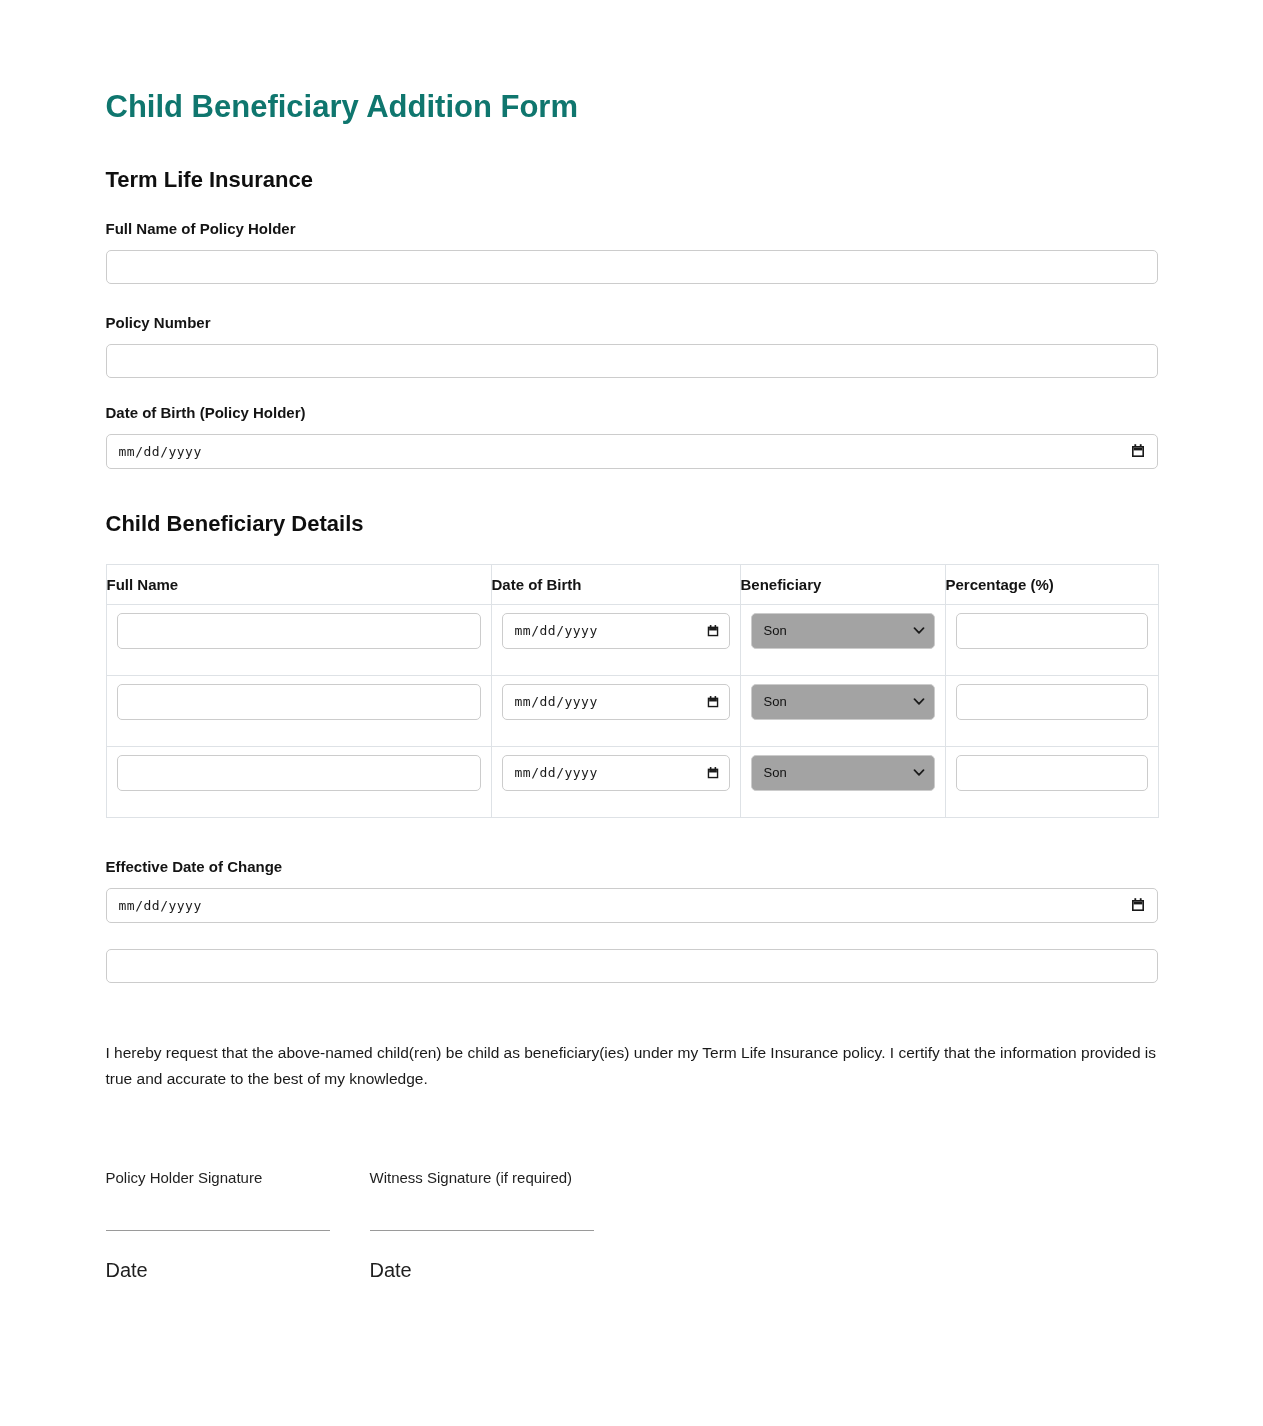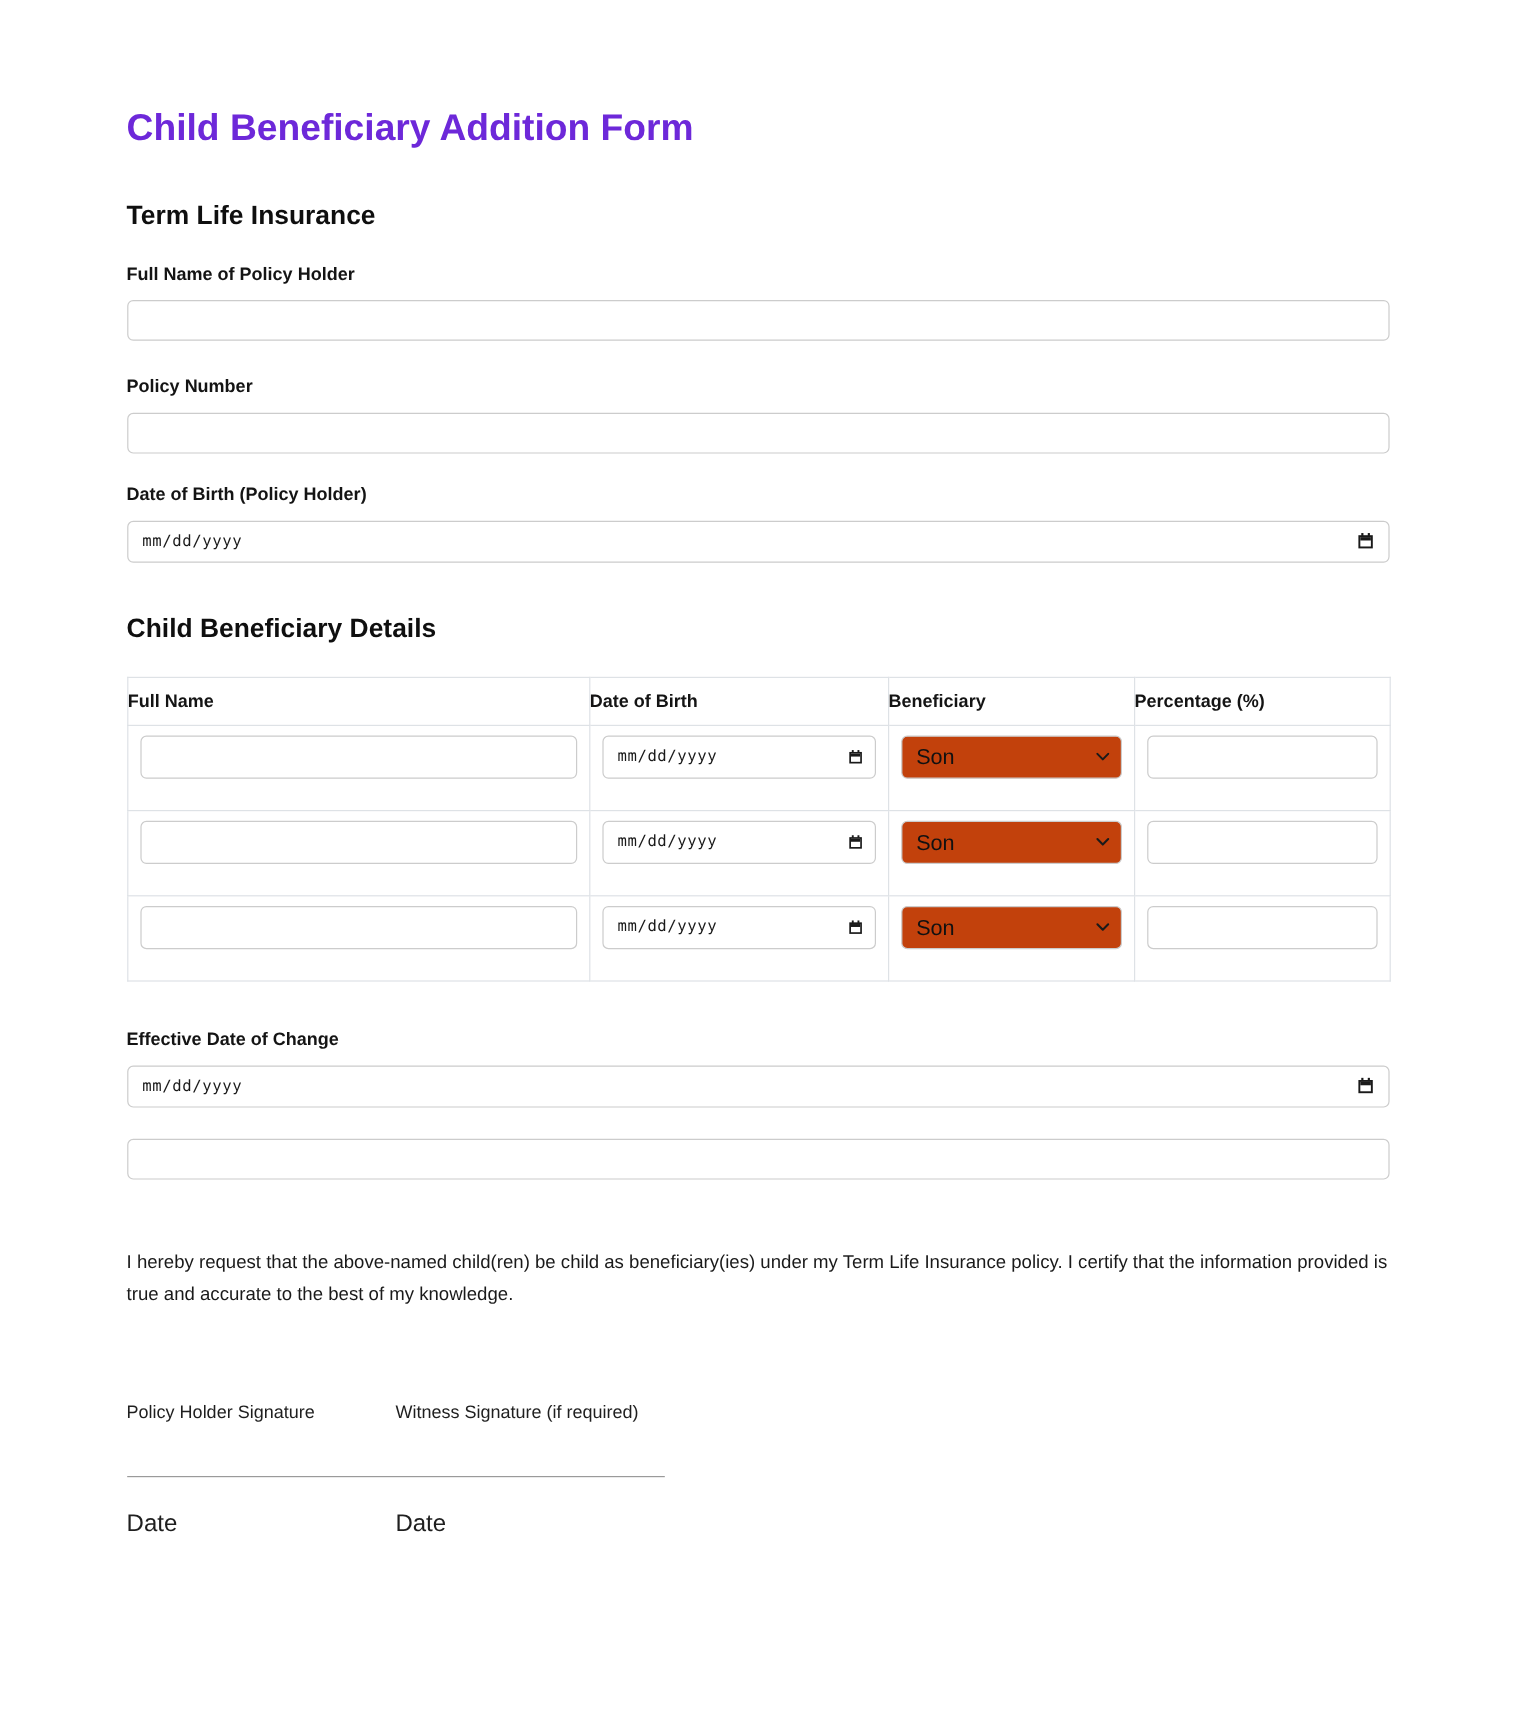--- a/index.html
+++ b/index.html
@@ -4,21 +4,21 @@
 <style>
   * { box-sizing: border-box; }
   html, body { margin: 0; padding: 0; background: #fff; }
   body {
     font-family: "Liberation Sans", sans-serif;
     color: #111;
     width: 1263px;
   }
   .container { width: 1052px; margin: 0 auto; padding: 88px 0 110px; }
 
-  h1.page-title { font-size: 31px; font-weight: 700; margin: 0; line-height: 1.2; color: #6d28d9; }
+  h1.page-title { font-size: 31px; font-weight: 700; margin: 0; line-height: 1.2; color: #0f766e; }
   h2.section-heading { font-size: 22px; font-weight: 700; margin: 42px 0 0; line-height: 1.2; color: #0f0f0f; }
   h2.beneficiary-heading { }
 
   .group { margin-top: 26px; }
   .group.first { margin-top: 30px; }
   .field-label { display: block; font-size: 15px; font-weight: 700; margin-bottom: 13px; color: #141414; }
 
   .input {
     width: 100%; height: 34px;
     border: 1px solid #ccc; border-radius: 5px;
@@ -49,36 +49,36 @@
   .ben-table th { padding: 11px 0; font-size: 15px; font-weight: 700; color: #141414; }
   .ben-table td { padding: 8px 10px 26px; }
   .col-name { width: 385px; } .col-dob { width: 249px; } .col-rel { width: 205px; } .col-pct { width: 213px; }
   .ben-table .input { height: 36px; }
   .ben-table .date-field .input { padding-right: 32px; }
   .ben-table .cal-btn { right: 9px; }
 
   .select-wrap { position: relative; width: 100%; }
   .select-wrap select {
     width: 100%; height: 36px; appearance: none; -webkit-appearance: none;
-    border: 1px solid #ccc; border-radius: 5px; background: #c2410c;
+    border: 1px solid #ccc; border-radius: 5px; background: #a3a3a3;
     padding: 0 30px 0 12px; font-family: "Liberation Sans", sans-serif;
-    font-size: 18px; color: #111; outline: none;
+    font-size: 13px; color: #111; outline: none;
   }
   .chev {
     position: absolute; right: 10px; top: 50%; transform: translateY(-50%);
     pointer-events: none; display: flex;
   }
 
   .group.effective { margin-top: 40px; }
 
   .declaration {
     margin: 57px 0 0; font-size: 15.5px; line-height: 1.68; color: #1a1a1a; max-width: 1052px;
   }
 
-  .signatures { display: flex; margin-top: 77px; }
+  .signatures { display: flex; gap: 40px; margin-top: 77px; }
   .sig-block { width: 224px; }
   .sig-label { font-size: 15px; font-weight: 400; color: #1f1f1f; }
   .sig-line { margin-top: 44px; border-bottom: 1px solid #9a9a9a; height: 0; }
   .sig-date-label { margin-top: 28px; font-size: 20px; font-weight: 400; color: #1f1f1f; }
 </style>
 </head>
 <body>
 
 <div class="container">
 

